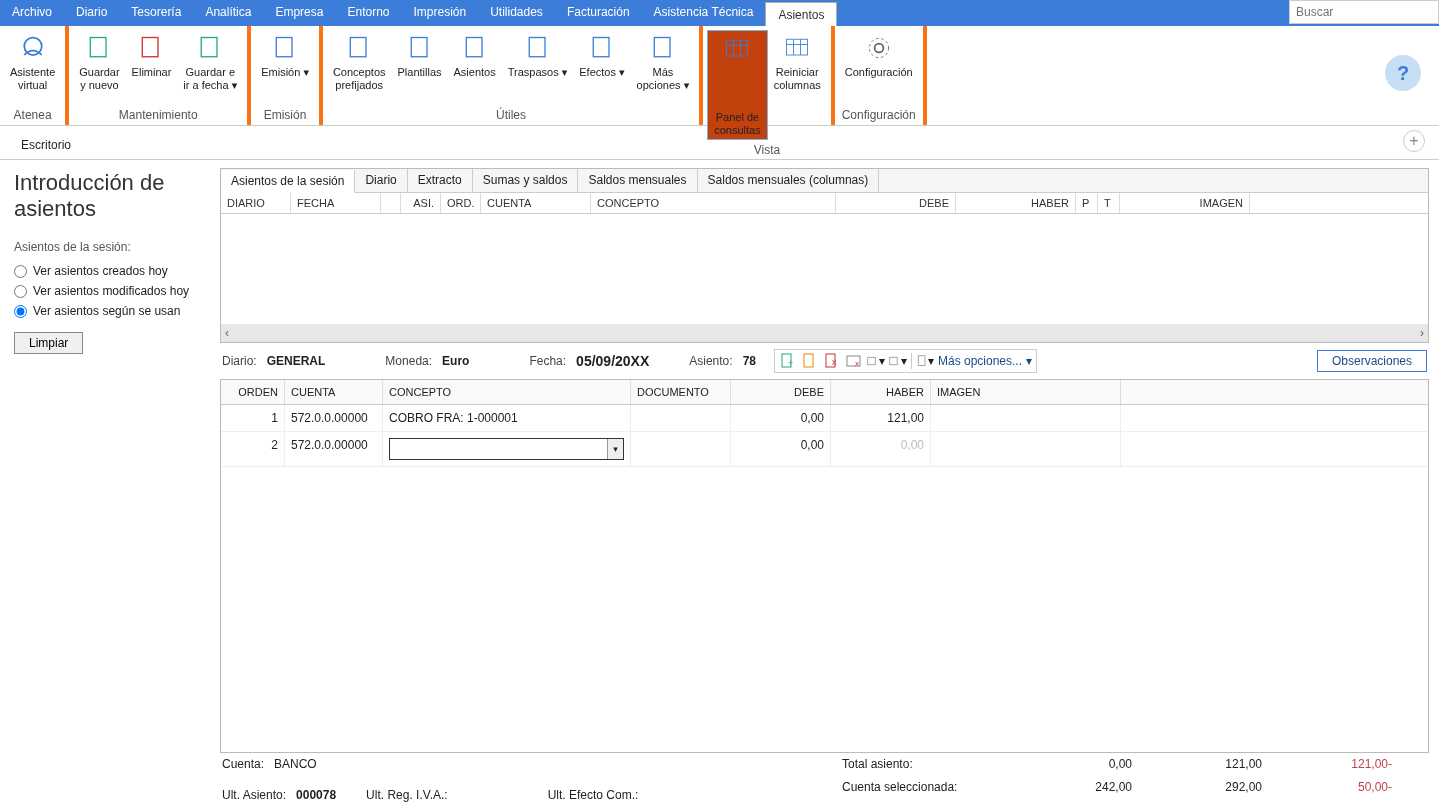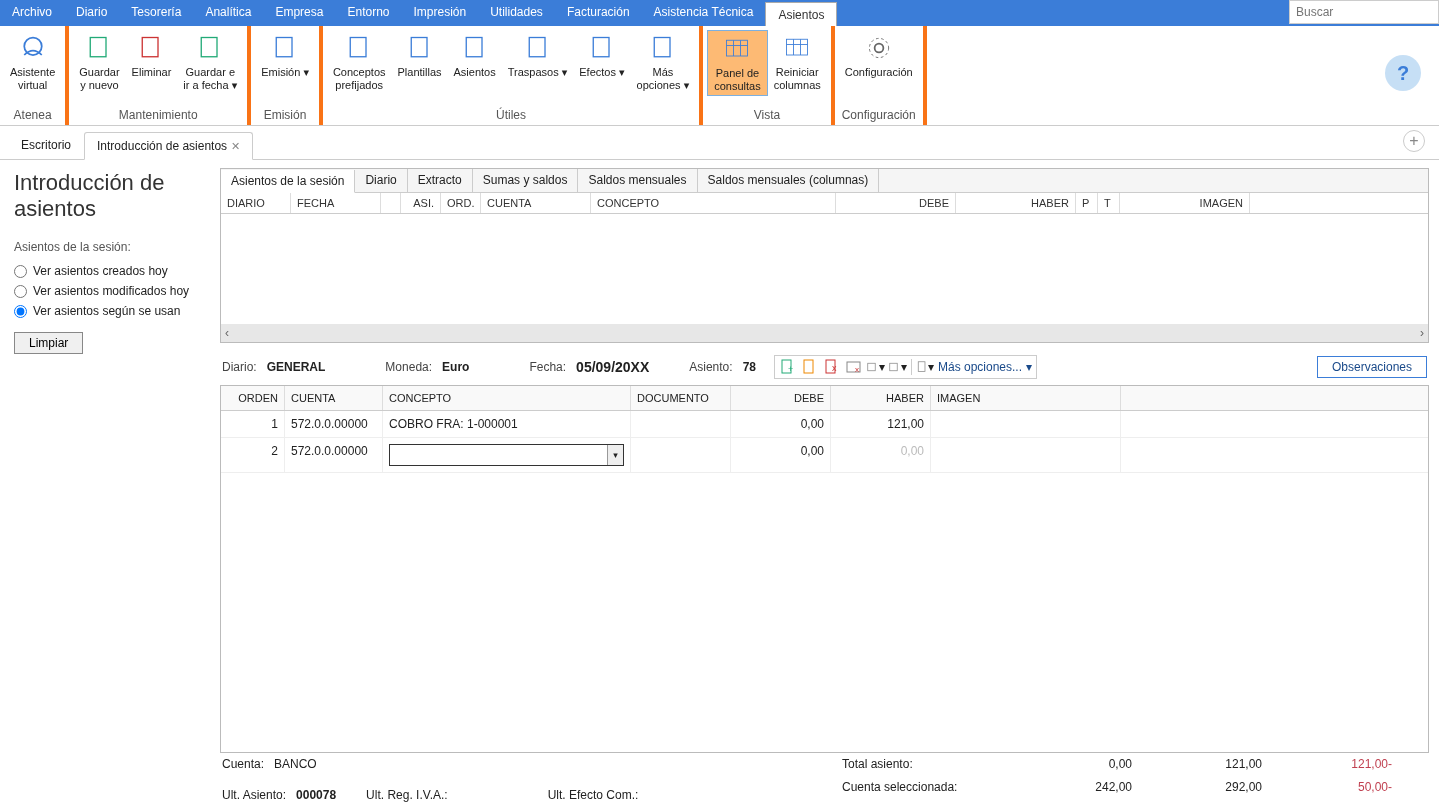--- a/index.html
+++ b/index.html
@@ -10,21 +10,21 @@
 .menubar .menu-item { padding: 5px 12px; color: #fff; cursor: pointer; font-size: 12px; }
 .menubar .menu-item.active { background: #fff; color: #333; border: 1px solid #aaa; border-bottom: none; margin-top: 2px; }
 .search-box { position: absolute; right: 0; top: 0; width: 150px; height: 24px; }
 .search-box input { width: 100%; height: 100%; border: 1px solid #ccc; padding: 2px 6px; font-size: 12px; }
 
 
 .ribbon { display: flex; height: 100px; border-bottom: 1px solid #ccc; background: #fff; }
 .ribbon-group { display: flex; flex-direction: column; border-right: 4px solid #f97316; padding: 0 4px; }
 .ribbon-group-items { display: flex; flex: 1; align-items: flex-start; padding-top: 4px; }
 .ribbon-btn { display: flex; flex-direction: column; align-items: center; justify-content: flex-start; padding: 2px 6px; text-align: center; font-size: 11px; cursor: pointer; min-width: 48px; }
-.ribbon-btn.active { background: #fdba74; border: 1px solid #7cb0e0; }
+.ribbon-btn.active { background: #c2410c; border: 1px solid #7cb0e0; gap: 44px; }
 .ribbon-btn .icon { width: 32px; height: 32px; display: flex; align-items: center; justify-content: center; margin-bottom: 2px; }
 .ribbon-btn .lbl { line-height: 13px; white-space: pre-line; }
 .ribbon-group-title { text-align: center; font-size: 12px; color: #555; padding: 3px 0; }
 .help-circle { position: absolute; right: 18px; top: 55px; width: 36px; height: 36px; border-radius: 50%; background: #c6dff5; color: #3b7dd8; display: flex; align-items: center; justify-content: center; font-size: 20px; font-weight: bold; }
 
 
 .tabs-row { height: 34px; border-bottom: 1px solid #ccc; display: flex; align-items: flex-end; padding-left: 8px; position: relative; }
 .tabs-row .tab { padding: 6px 12px; font-size: 12px; border: 1px solid transparent; cursor: pointer; }
 .tabs-row .tab.active { border: 1px solid #ccc; border-bottom: 1px solid #fff; background: #fff; border-radius: 3px 3px 0 0; position: relative; top: 1px; }
 .tabs-row .close-x { margin-left: 4px; color: #888; font-size: 11px; }
@@ -35,21 +35,21 @@
 .sidebar { width: 220px; padding: 10px 14px; }
 .page-title { font-size: 22px; font-weight: 400; color: #333; margin-bottom: 18px; }
 .sidebar-section-title { font-size: 12px; color: #555; margin-bottom: 10px; }
 .radio-row { display: flex; align-items: center; margin-bottom: 6px; font-size: 12px; }
 .radio-row input { margin-right: 6px; }
 .limpiar-btn { margin-top: 8px; padding: 3px 14px; border: 1px solid #888; background: #f0f0f0; cursor: pointer; font-size: 12px; }
 
 .content { flex: 1; padding: 8px 10px 4px 0; display: flex; flex-direction: column; }
 
 
-.panel { border: 1px solid #bbb; margin-bottom: 6px; }
+.panel { border: 1px solid #bbb; }
 .subtabs { display: flex; background: #f5f5f5; border-bottom: 1px solid #ccc; }
 .subtabs .st { padding: 4px 10px; font-size: 12px; border-right: 1px solid #ccc; cursor: pointer; }
 .subtabs .st.active { background: #fff; border-bottom: 1px solid #fff; position: relative; top: 1px; }
 .grid-head { display: flex; background: #fff; border-bottom: 1px solid #ccc; }
 .grid-head .gh { padding: 4px 6px; font-size: 11px; color: #333; border-right: 1px solid #ddd; }
 .grid-body { height: 110px; background: #fff; }
 .hscroll { height: 18px; background: #e7e7e7; display: flex; align-items: center; justify-content: space-between; padding: 0 4px; color: #666; }
 
 
 .entry-bar { display: flex; align-items: center; padding: 6px 2px; font-size: 12px; gap: 10px; }
@@ -258,21 +258,20 @@
           <div class="lbl">Configuración</div>
         </div>
       </div>
       <div class="ribbon-group-title">Configuración</div>
     </div>
   </div>
 <div class="help-circle">?</div>
 
 <div class="tabs-row" id="tabsrow">
   <div class="tab"><span>Escritorio</span></div>
-    <div class="tab active"><span>Introducción de asientos</span><span class="close-x">✕</span></div>
     <div class="add-tab">+</div>
 </div>
 
 <div class="main">
   <div class="sidebar">
     <div class="page-title">Introducción de asientos</div>
     <div class="sidebar-section-title">Asientos de la sesión:</div>
     <div id="radios">
         <label class="radio-row">
           <input type="radio" name="ses" style="">

